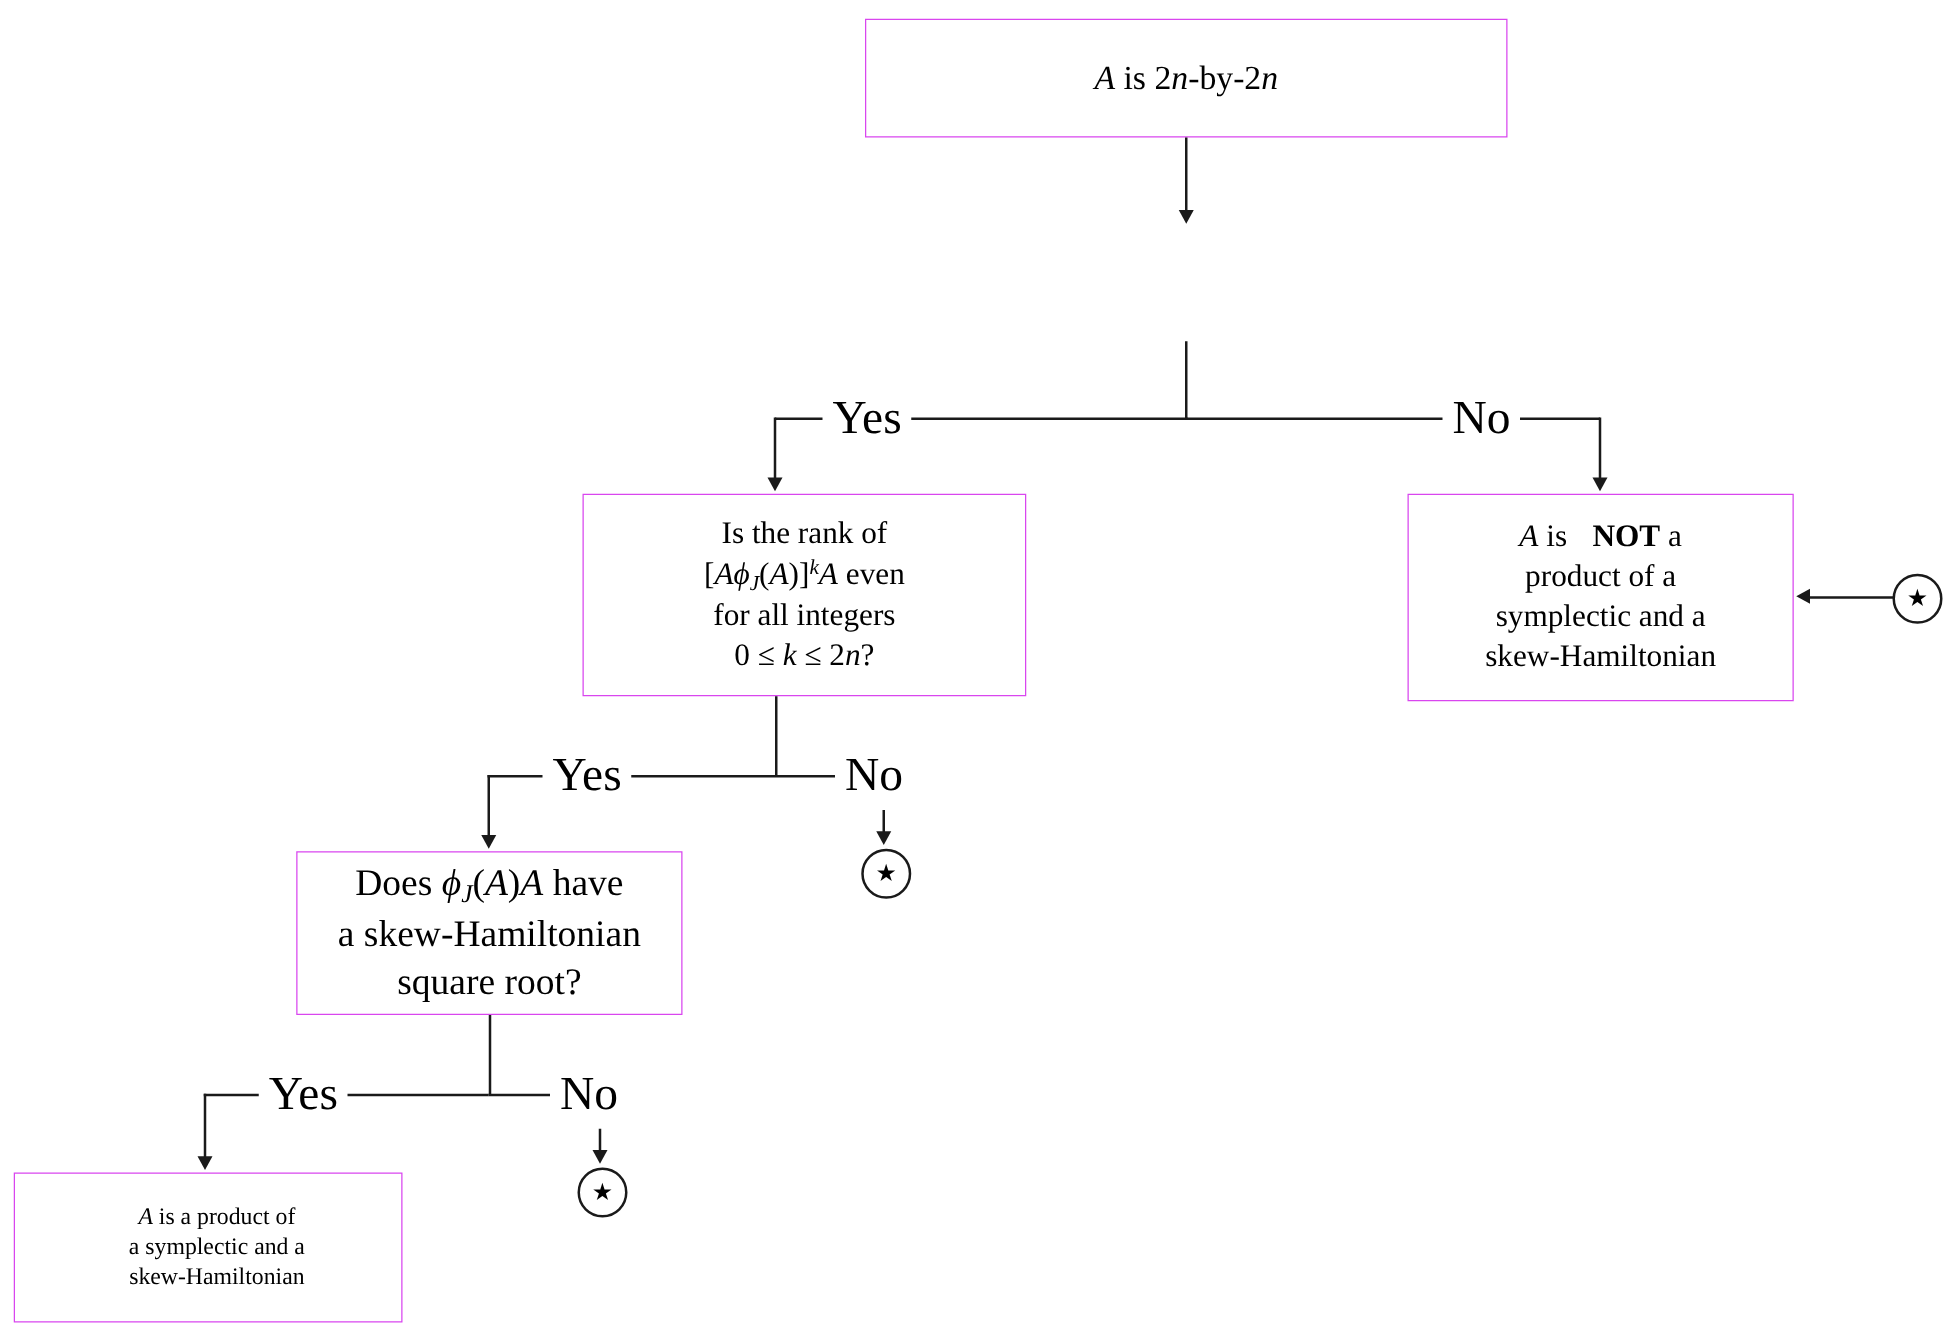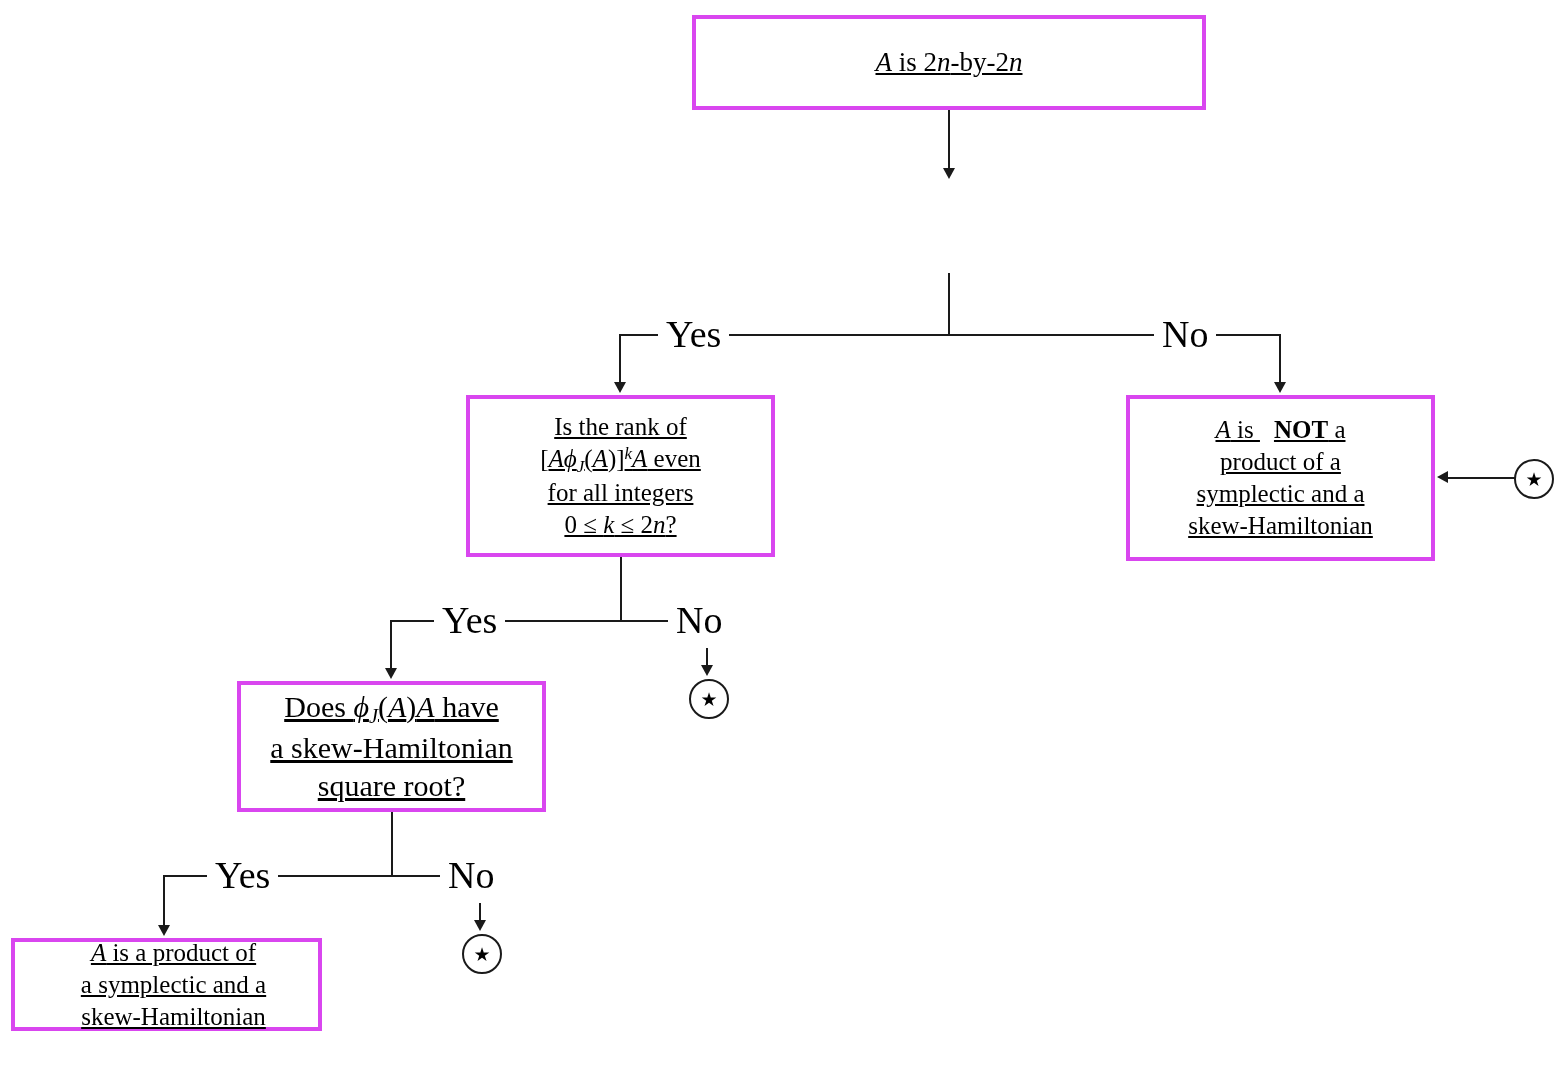--- a/index.html
+++ b/index.html
@@ -15,28 +15,27 @@
     position: relative;
     width: 1568px;
     height: 1074px;
     background: #ffffff;
     overflow: hidden;
   }
   
   .node {
     position: absolute;
     box-sizing: border-box;
-    border: 4px solid #d946ef;
+    border: 1px solid #d946ef;
     background: #ffffff;
     display: flex;
     align-items: center;
     justify-content: center;
     text-align: center;
     line-height: 1.28;
-    text-decoration: underline;
   }
   .node .txt {
     display: block;
     width: 100%;
     padding: 0 6px;
     white-space: pre-line;
   }
   
   .mi { font-style: italic; }
   .sub {
@@ -116,21 +115,21 @@
 
   <div class="branch-label" style="left:658px; top:315px; background:#ffffff; padding:0 8px;">Yes</div>
   <div class="branch-label" style="left:1154px; top:315px; background:#ffffff; padding:0 8px;">No</div>
 
   <div class="vline" style="left:619px; top:334px; height:50px;"></div>
   <div class="arrowhead" style="left:614px; top:382px;"></div>
 
   <div class="vline" style="left:1279px; top:334px; height:50px;"></div>
   <div class="arrowhead" style="left:1274px; top:382px;"></div>
 
-  <div class="node" style="left:466px; top:395px; width:309px; height:162px; font-size:25px;">
+  <div class="node" style="left:466px; top:395px; width:355px; height:162px; font-size:25px;">
     <span class="txt">Is the rank of<br>[<span class="mi">Aϕ</span><span class="sub">J</span>(<span class="mi">A</span>)]<span class="sup">k</span><span class="mi">A</span> even<br>for all integers<br>0 ≤ <span class="mi">k</span> ≤ 2<span class="mi">n</span>?</span>
   </div>
 
   <div class="node" style="left:1126px; top:395px; width:309px; height:166px; font-size:25px;">
     <span class="txt"><span class="mi">A</span> is <span class="bold">NOT</span> a<br>product of a<br>symplectic and a<br>skew-Hamiltonian</span>
   </div>
 
   <div class="hline" style="left:1447px; top:477px; width:68px;"></div>
   <div class="arrowhead left" style="left:1437px; top:471px;"></div>
   <div class="star-node" style="left:1514px; top:459px;">
@@ -166,17 +165,17 @@
 
   <div class="vline" style="left:163px; top:875px; height:52px;"></div>
   <div class="arrowhead" style="left:158px; top:925px;"></div>
 
   <div class="vline" style="left:479px; top:903px; height:24px;"></div>
   <div class="arrowhead" style="left:474px; top:920px;"></div>
   <div class="star-node" style="left:462px; top:934px;">
     <span>★</span>
   </div>
 
-  <div class="node" style="left:11px; top:938px; width:311px; height:93px; font-size:25px;padding-left:14px;">
+  <div class="node" style="left:11px; top:938px; width:311px; height:120px; font-size:19px;padding-left:14px;">
     <span class="txt"><span class="mi">A</span> is a product of<br>a symplectic and a<br>skew-Hamiltonian</span>
   </div>
 
 </div>
 
 </body></html>

